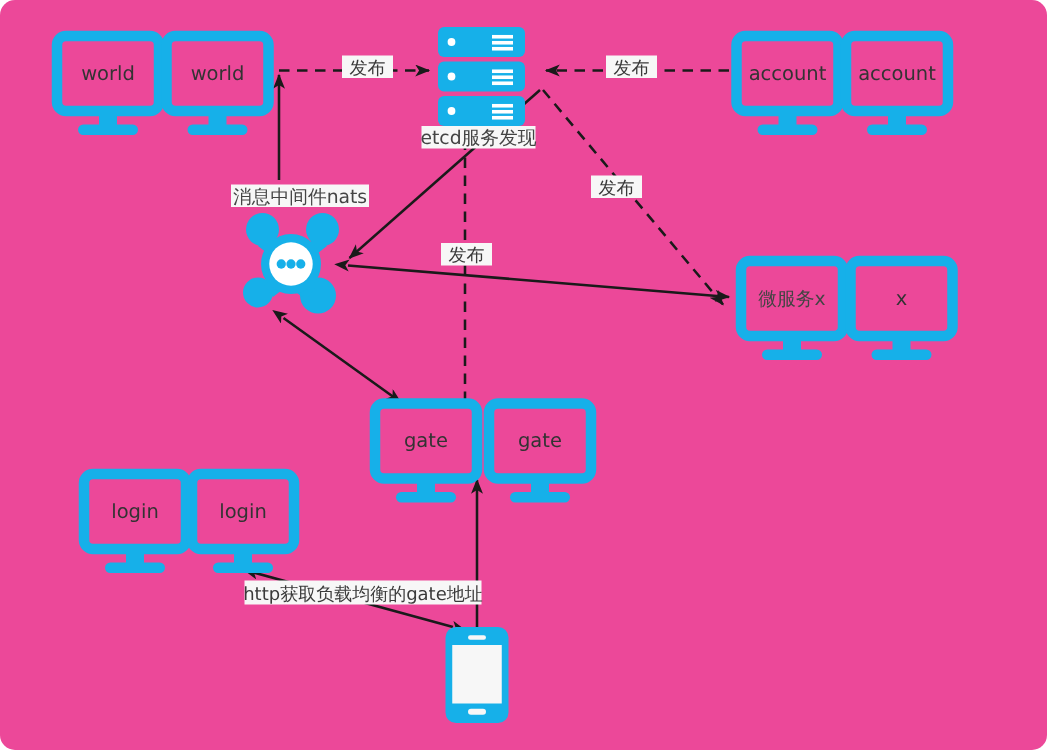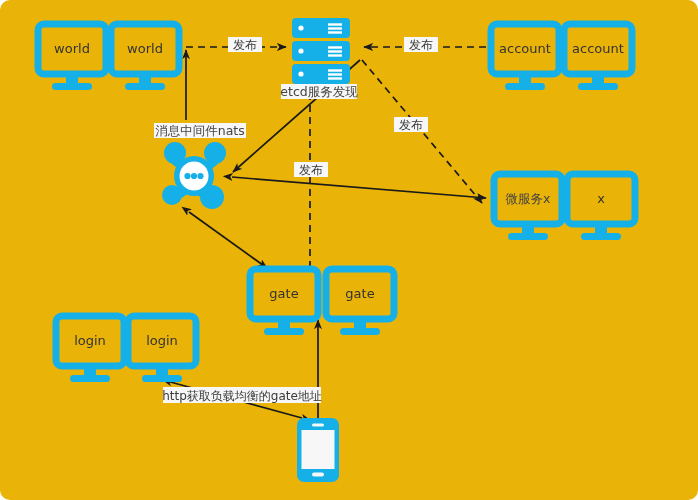--- a/index.html
+++ b/index.html
@@ -7,21 +7,21 @@
     padding: 0;
     background: #ffffff;
   }
   body {
     font-family: "DejaVu Sans", "Liberation Sans", sans-serif;
   }
   #canvas {
     position: relative;
     width: 698px;
     height: 500px;
-    background: #eab308;
+    background: #ec4899;
     border-radius: 10px;
     overflow: hidden;
   }
   svg.layer {
     position: absolute;
     left: 0;
     top: 0;
     width: 698px;
     height: 500px;
   }

